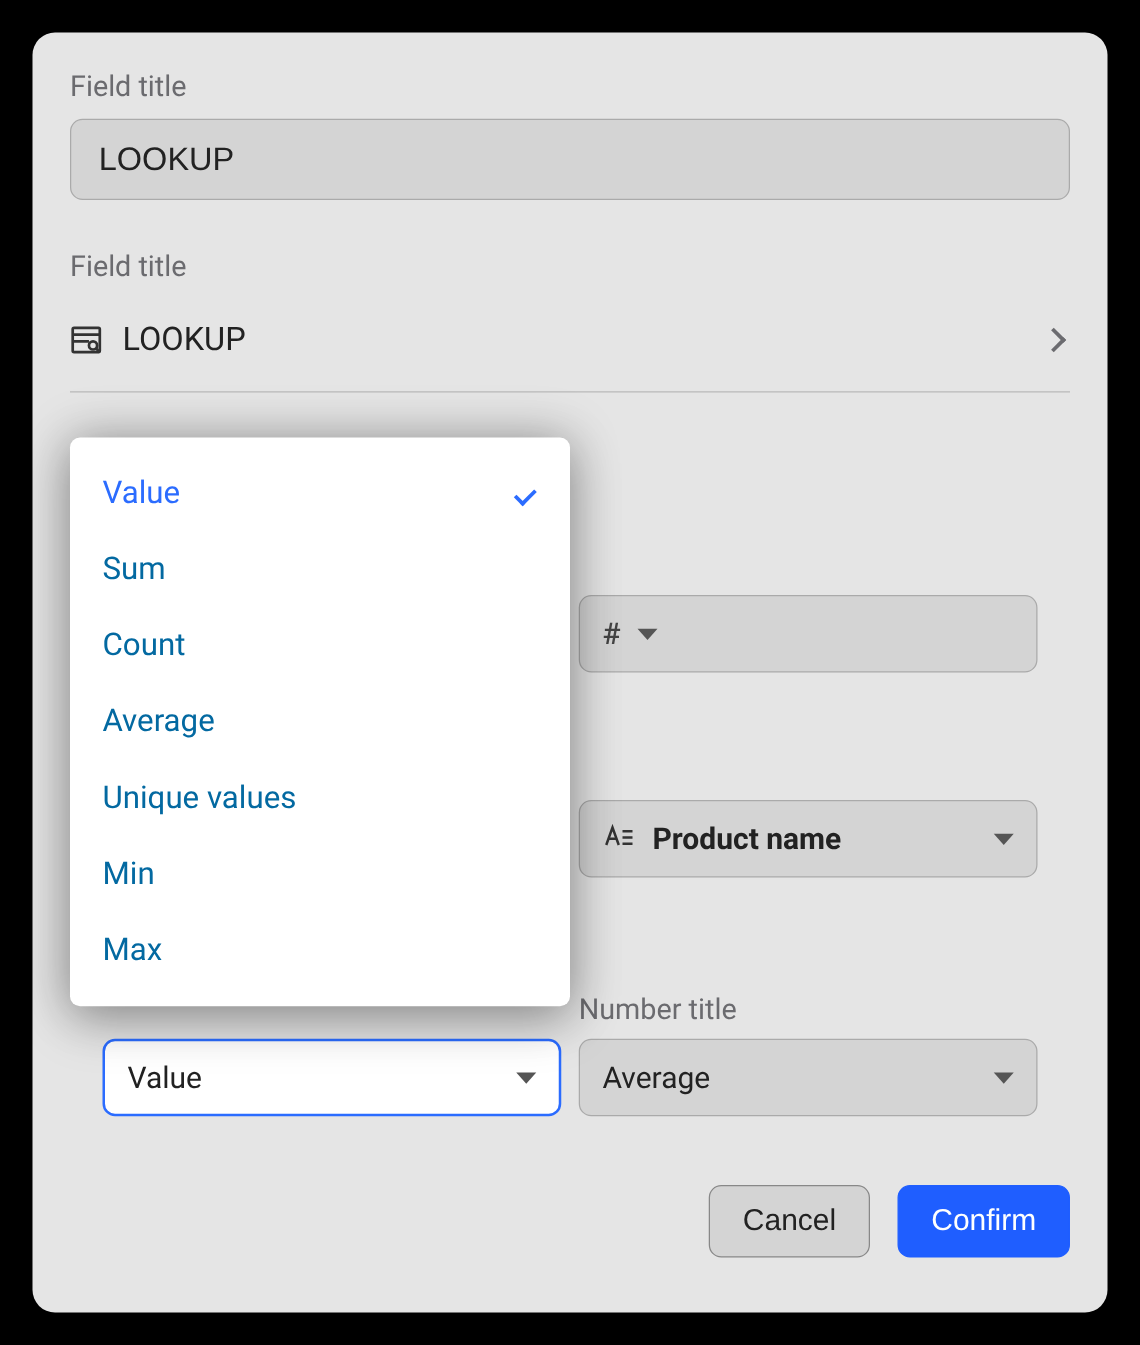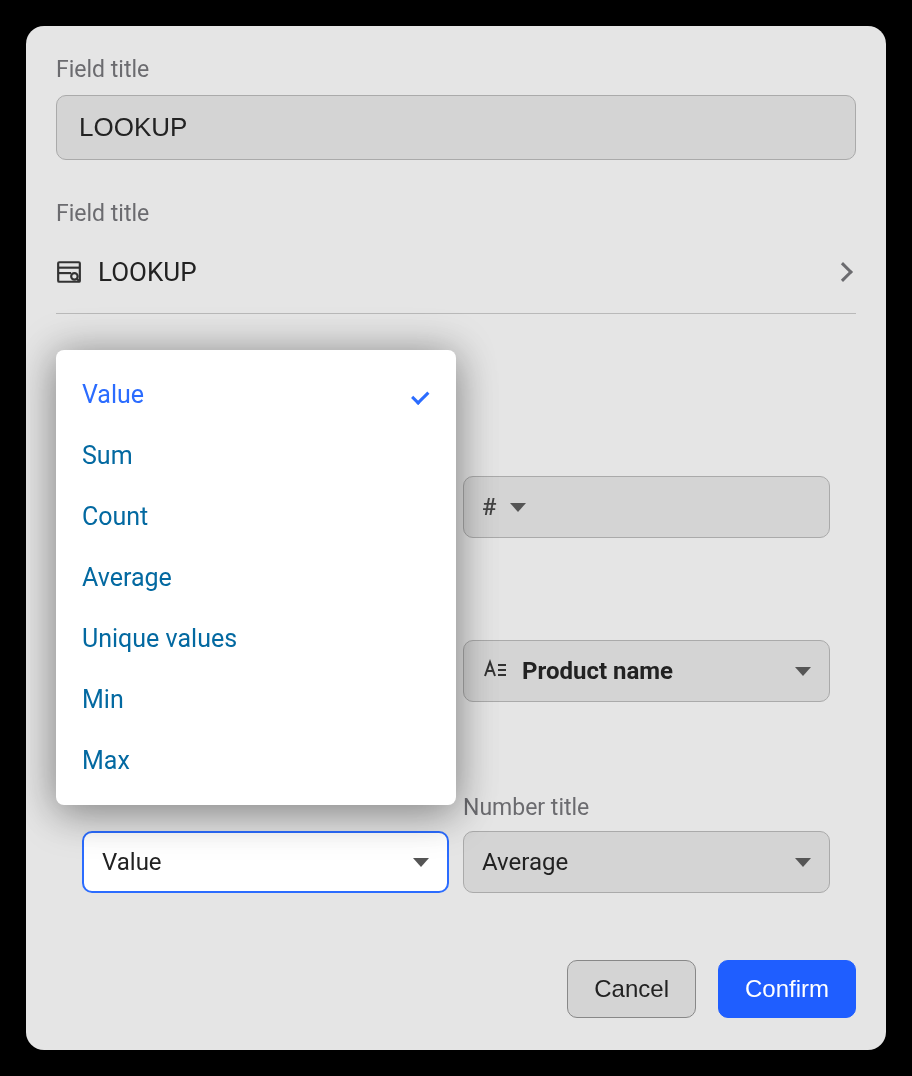--- a/index.html
+++ b/index.html
@@ -224,21 +224,21 @@
     <div>
       <div class="label" style="margin-bottom:10px;">Number title</div>
       <div class="select">
         <span class="sel-text">Average</span>
         <span class="caret"></span>
       </div>
     </div>
   </div>
 
   
-  <div class="button-row" style="position:absolute; bottom:32px; right:30px;">
+  <div class="button-row" style="position:absolute; bottom:44px; right:30px;">
     <button class="btn btn-secondary">Cancel</button>
     <button class="btn btn-primary">Confirm</button>
   </div>
 
 </div>
 
 <div class="dropdown-popup" id="dropdown">
     <div class="dropdown-item selected">
       <span class="item-label">Value</span>
       <span class="check-icon"></span>

